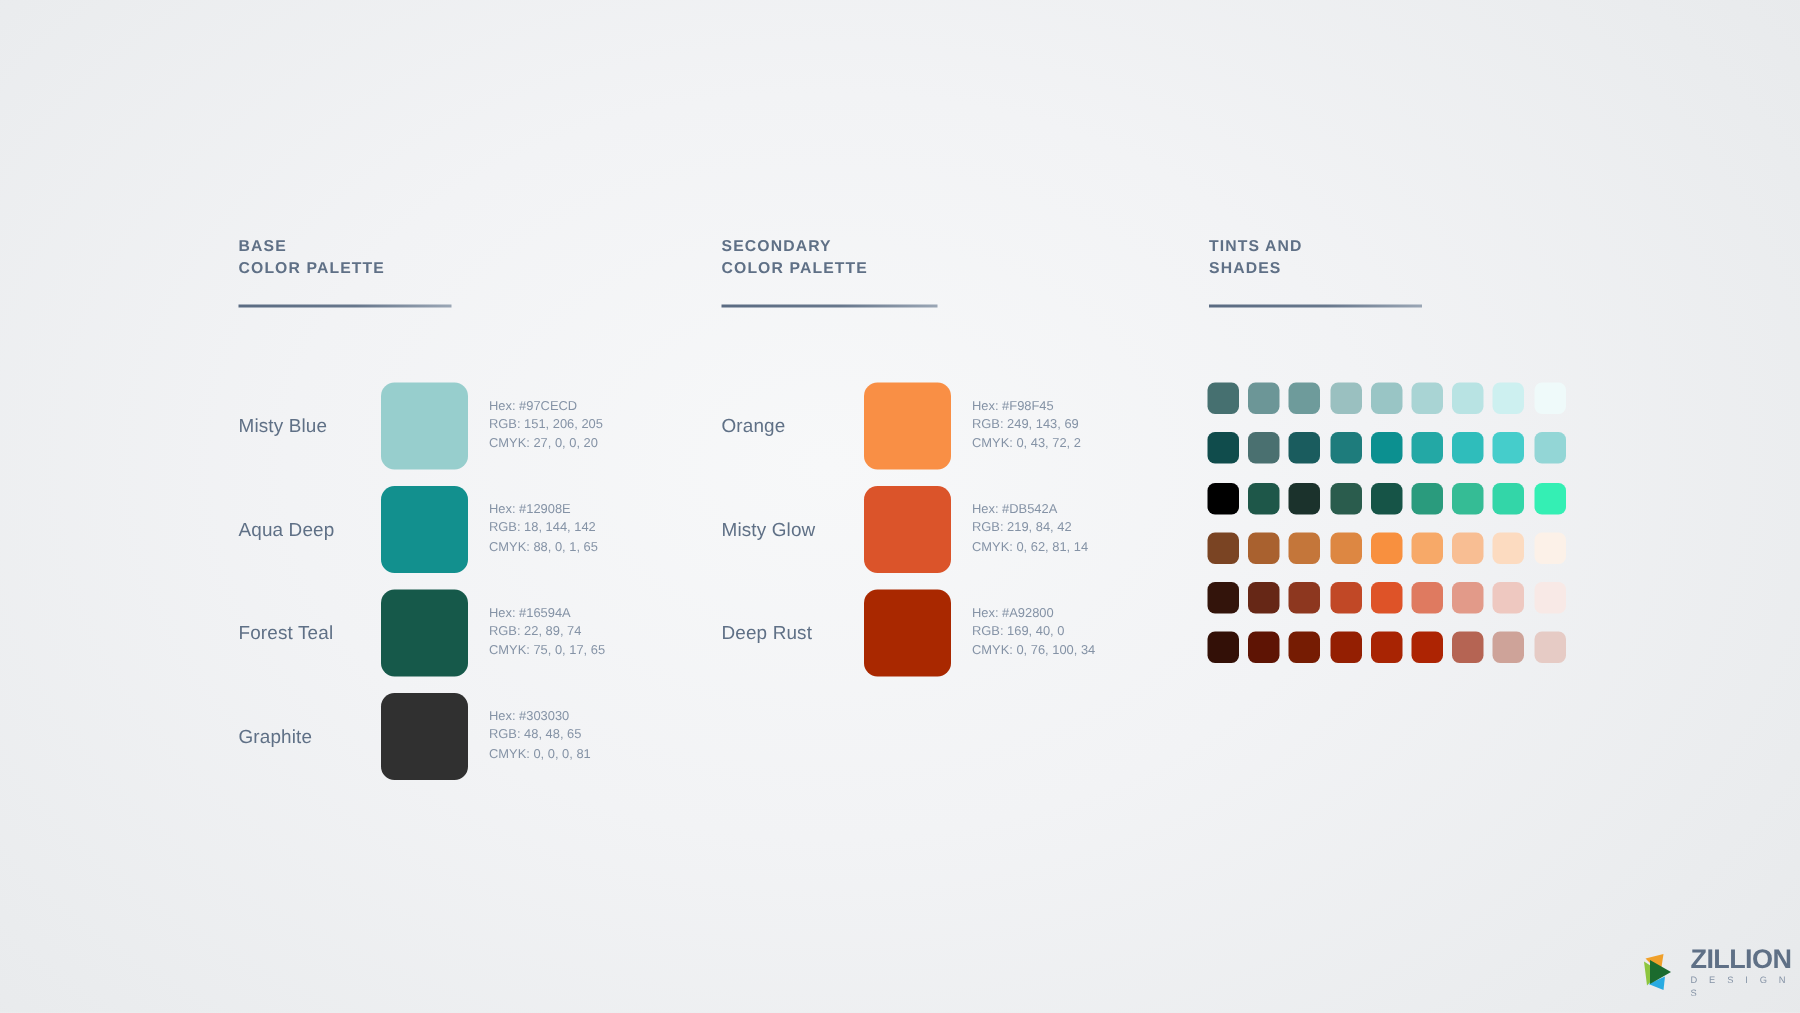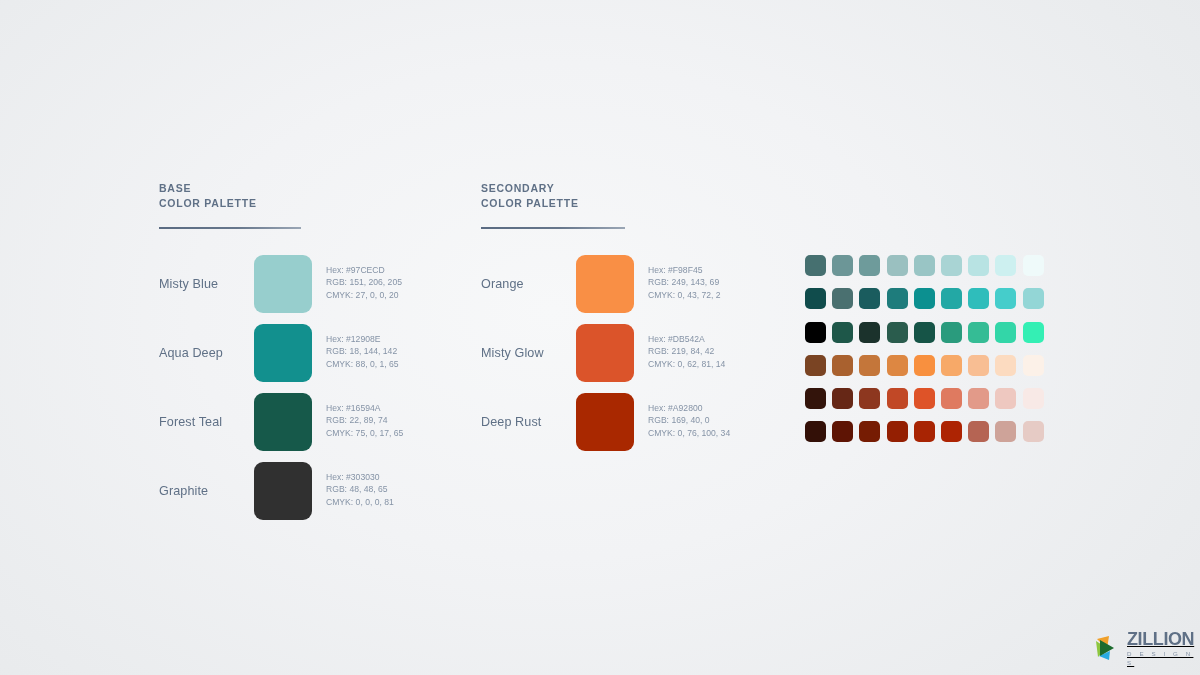--- a/index.html
+++ b/index.html
@@ -36,21 +36,20 @@
     color: #ffffff;
     font-size: 16.5px;
     letter-spacing: 0.2px;
     padding-left: 21px;
     font-weight: 400;
   }
 
   
   .col-header {
     position: absolute;
-    margin-top: 24px;
   }
   .col-header .hline {
     color: #5f7086;
     font-size: 10.5px;
     font-weight: bold;
     letter-spacing: 0.75px;
     line-height: 15px;
     text-transform: uppercase;
   }
   .col-header .rule {
@@ -114,21 +113,20 @@
 
   
   #logo {
     position: absolute;
     left: 1092px;
     top: 630px;
     width: 96px;
     height: 36px;
     display: flex;
     align-items: center;
-    text-decoration: underline;
   }
   #logo .logo-mark {
     width: 32px;
     height: 32px;
     flex: 0 0 32px;
   }
   #logo .logo-words {
     margin-left: 3px;
     display: flex;
     flex-direction: column;
@@ -160,20 +158,25 @@
     <div class="hline">COLOR PALETTE</div>
     <div class="rule"></div>
   </div>
 
   <div class="col-header" style="left:481px; top:157px; width:144px;">
     <div class="hline">SECONDARY</div>
     <div class="hline">COLOR PALETTE</div>
     <div class="rule"></div>
   </div>
 
+  <div class="col-header" style="left:806px; top:157px; width:142px;">
+    <div class="hline">TINTS AND</div>
+    <div class="hline">SHADES</div>
+    <div class="rule"></div>
+  </div>
 
   <div class="palette" id="base-palette" style="left:159px; top:255px;">
       <div class="palette-row">
         <div class="swatch-name">Misty Blue</div>
         <div class="swatch-chip" style="background: rgb(151, 206, 205);"></div>
         <div class="swatch-meta">
           <div>Hex: #97CECD</div>
           <div>RGB: 151, 206, 205</div>
           <div>CMYK: 27, 0, 0, 20</div>
         </div>

